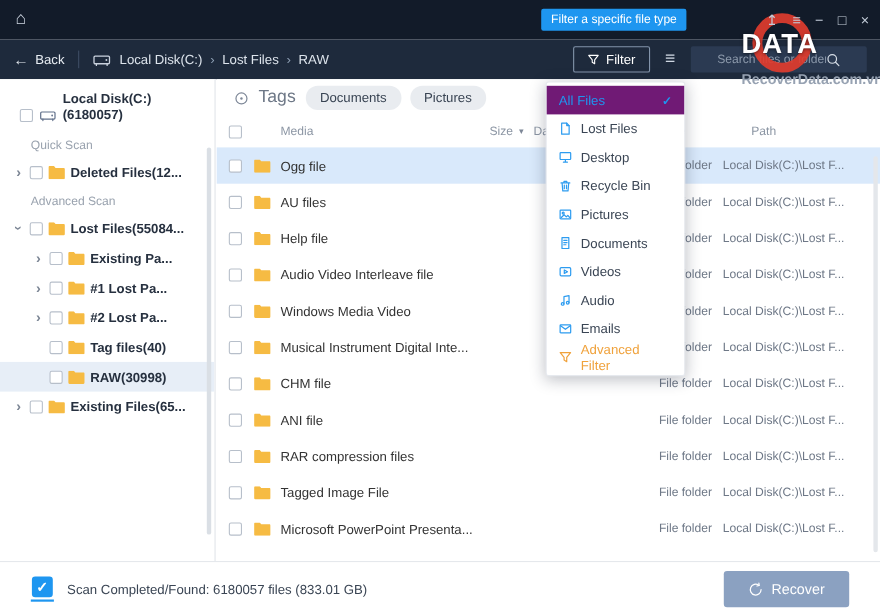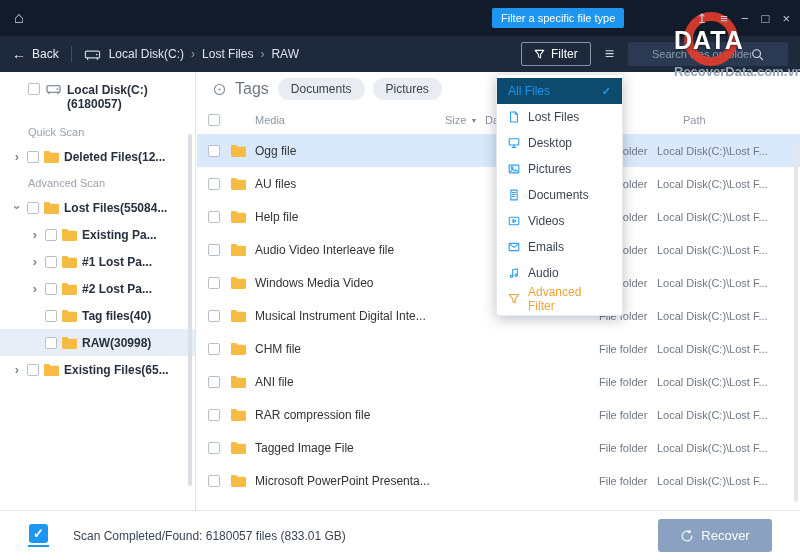--- a/index.html
+++ b/index.html
@@ -39,21 +39,21 @@
 
   
   .watermark{position:absolute;right:6px;top:4px;width:120px;z-index:5;pointer-events:none;text-align:left}
   .wm-ring{position:absolute;left:10px;top:8px;width:54px;height:54px;border:9px solid rgba(224,60,46,.92);border-radius:50%}
   .wm-data{position:relative;display:block;margin-top:22px;font-size:25px;font-weight:bold;color:#fff;
            letter-spacing:1px;text-shadow:0 1px 3px rgba(0,0,0,.55)}
   .wm-site{margin-top:9px;font-size:13px;font-weight:bold;color:#97a2b2;white-space:nowrap}
 
   
   .sidebar{position:absolute;left:0;top:72px;width:196px;height:438px;background:#fff;border-right:1px solid #e2e5ea;overflow:hidden}
-  .sb-root{display:flex;align-items:flex-start;gap:6px;padding:11px 8px 8px 28px;font-weight:bold;font-size:12px;color:#26303f}
+  .sb-root{display:flex;align-items:flex-end;gap:6px;padding:11px 8px 8px 18px;font-weight:bold;font-size:12px;color:#26303f}
   .disk-ic{width:15px;height:12px;color:#61708a;flex:none}
   .cb{width:12px;height:12px;border:1px solid #b7bfca;border-radius:2px;background:#fff;flex:none;display:inline-block}
   .sb-section{color:#99a2ae;font-size:11px;padding:7px 8px 5px 28px}
   .sb-node{display:flex;align-items:center;gap:5px;height:27px;padding-left:12px;font-size:12px;font-weight:bold;
            color:#26303f;white-space:nowrap;cursor:default}
   .sb-node.ind2{padding-left:30px}
   .sb-node.sel{background:var(--sidebar_selected)}
   .arrow{width:10px;color:#7b8594;font-size:13px;flex:none;text-align:center;line-height:1}
   .arrow.down{transform:rotate(90deg)}
   .fold-ic{width:15px;height:12px;flex:none;display:inline-flex}
@@ -80,33 +80,33 @@
   .c-type{font-size:11px;color:#6e7887;white-space:nowrap}
   .c-path{font-size:11px;color:#6e7887;white-space:nowrap;overflow:hidden}
   .hpad{padding-left:26px}
   .main-scroll{position:absolute;right:2px;top:70px;width:4px;height:360px;background:#e4e7eb;border-radius:2px}
 
   
   .dropdown{position:absolute;left:496px;top:74px;width:127px;background:#fff;border:1px solid #e6e9ee;border-radius:3px;
             box-shadow:0 3px 14px rgba(20,30,50,.28);padding:3px 0;z-index:30}
   .dd-item{height:26px;display:flex;align-items:center;gap:8px;padding:0 11px;font-size:12px;color:#3a4554;cursor:default}
   .dd-item .icn{width:12px;height:12px;color:#2d9cf0;flex:none}
-  .dd-sel{color:var(--accent);background:#0c4a6e}
+  .dd-sel{color:var(--accent);background:#701a75}
   .dd-check{margin-left:auto;color:var(--accent);font-size:11px;font-weight:bold}
   .dd-accent{color:var(--advanced_filter)}
   .dd-accent .icn{color:var(--advanced_filter)}
 
   
   .statusbar{position:absolute;left:0;bottom:0;width:100%;height:50px;background:#fff;border-top:1px solid #e5e8ec;
              display:flex;align-items:center;padding:0 16px}
   .status-check{display:flex;flex-direction:column;align-items:center;margin-left:12px}
   .sc-box{width:19px;height:19px;background:var(--accent);border-radius:3px;color:#fff;font-size:13px;font-weight:bold;
           display:flex;align-items:center;justify-content:center}
   .sc-line{width:21px;height:2px;background:var(--accent);margin-top:2px}
-  .status-text{margin-left:24px;font-size:12px;color:#3a4554}
+  .status-text{margin-left:12px;font-size:12px;color:#3a4554}
   .recover-btn{margin-left:auto;margin-right:12px;width:114px;height:33px;background:var(--recover_button);border:none;
                border-radius:3px;color:#fff;font-size:13px;display:flex;align-items:center;justify-content:center;gap:7px;font-family:inherit}
   .recover-btn .icn{width:14px;height:14px;color:#fff}
 </style>
 </head>
 <body>
 
 <div class="app">
 
   <header class="titlebar">
@@ -436,21 +436,21 @@
           <span class="c-cb">
             <span class="cb"></span>
           </span>
           <span class="c-ic">
             <span class="fold-ic">
               <svg viewBox="0 0 15 12">
                 <path d="M0 1.2C0 .5.5 0 1.2 0h3.9l1.4 1.7h7.3c.7 0 1.2.5 1.2 1.2v7.9c0 .7-.5 1.2-1.2 1.2H1.2C.5 12 0 11.5 0 10.8z"></path>
               </svg>
             </span>
           </span>
-          <span class="c-name">RAR compression file</span>
+          <span class="c-name">RAR compression files</span>
           <span class="c-size"></span>
           <span class="c-date"></span>
           <span class="c-type">File folder</span>
           <span class="c-path">Local Disk(C:)\Lost F...</span>
         </div>
         <div class="frow">
           <span class="c-cb">
             <span class="cb"></span>
           </span>
           <span class="c-ic">
@@ -506,20 +506,28 @@
           <svg viewBox="0 0 12 12">
             <rect x="1.2" y="1.8" width="9.6" height="6.2" rx=".6"></rect>
             <path d="M4.2 10.4h3.6M6 8v2.4"></path>
           </svg>
         </span>
         <span>Desktop</span>
       </div>
       <div class="dd-item">
         <span class="icn">
           <svg viewBox="0 0 12 12">
+            <path d="M2 3.3h8M4.7 3.1V1.9h2.6v1.2M3 3.3l.6 7.2h4.8l.6-7.2M5 5.2v3.4M7 5.2v3.4"></path>
+          </svg>
+        </span>
+        <span>Recycle Bin</span>
+      </div>
+      <div class="dd-item">
+        <span class="icn">
+          <svg viewBox="0 0 12 12">
             <rect x="1.2" y="2.1" width="9.6" height="7.8" rx=".6"></rect>
             <circle cx="4" cy="4.7" r=".9"></circle>
             <path d="M2.3 8.7l2.5-2.5 2 2 1.4-1.4 1.5 1.7"></path>
           </svg>
         </span>
         <span>Pictures</span>
       </div>
       <div class="dd-item">
         <span class="icn">
           <svg viewBox="0 0 12 12">
@@ -534,35 +542,35 @@
           <svg viewBox="0 0 12 12">
             <rect x="1.2" y="2.3" width="9.6" height="7.4" rx="1"></rect>
             <path d="M5 4.4l2.9 1.6L5 7.6z"></path>
           </svg>
         </span>
         <span>Videos</span>
       </div>
       <div class="dd-item">
         <span class="icn">
           <svg viewBox="0 0 12 12">
-            <rect x="1.2" y="2.4" width="9.6" height="7.2" rx=".6"></rect>
-            <path d="M1.6 3.1l4.4 3.3 4.4-3.3"></path>
-          </svg>
-        </span>
-        <span>Emails</span>
-      </div>
-      <div class="dd-item">
-        <span class="icn">
-          <svg viewBox="0 0 12 12">
             <path d="M4.7 9.3V2.7l4.6-1v6.5"></path>
             <circle cx="3.5" cy="9.3" r="1.2"></circle>
             <circle cx="8.1" cy="8.2" r="1.2"></circle>
           </svg>
         </span>
         <span>Audio</span>
+      </div>
+      <div class="dd-item">
+        <span class="icn">
+          <svg viewBox="0 0 12 12">
+            <rect x="1.2" y="2.4" width="9.6" height="7.2" rx=".6"></rect>
+            <path d="M1.6 3.1l4.4 3.3 4.4-3.3"></path>
+          </svg>
+        </span>
+        <span>Emails</span>
       </div>
       <div class="dd-item dd-accent">
         <span class="icn">
           <svg viewBox="0 0 12 12">
             <path d="M1.3 1.5h9.4L7.2 5.9v3.9L4.8 8.3V5.9z"></path>
           </svg>
         </span>
         <span>Advanced Filter</span>
       </div>
     </div>

